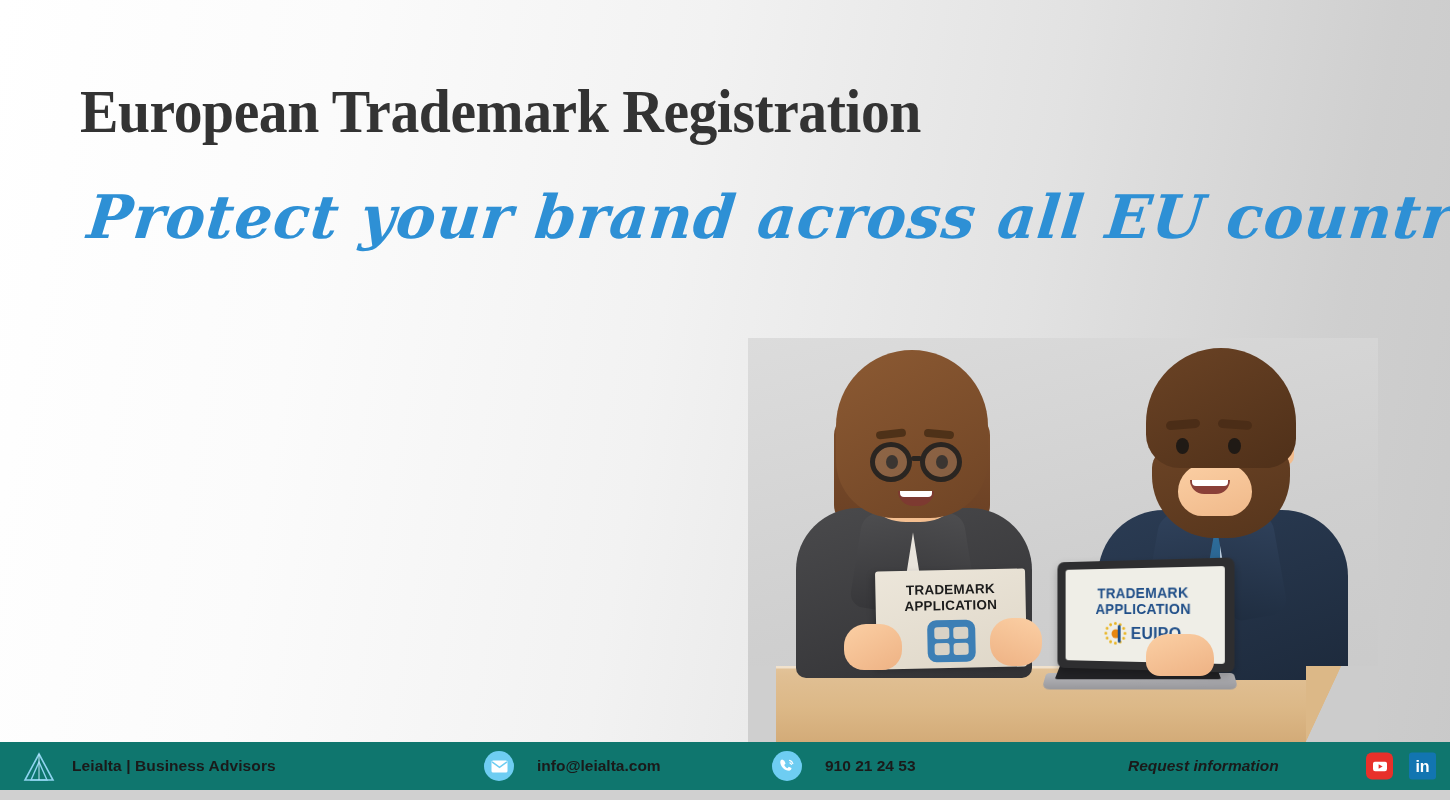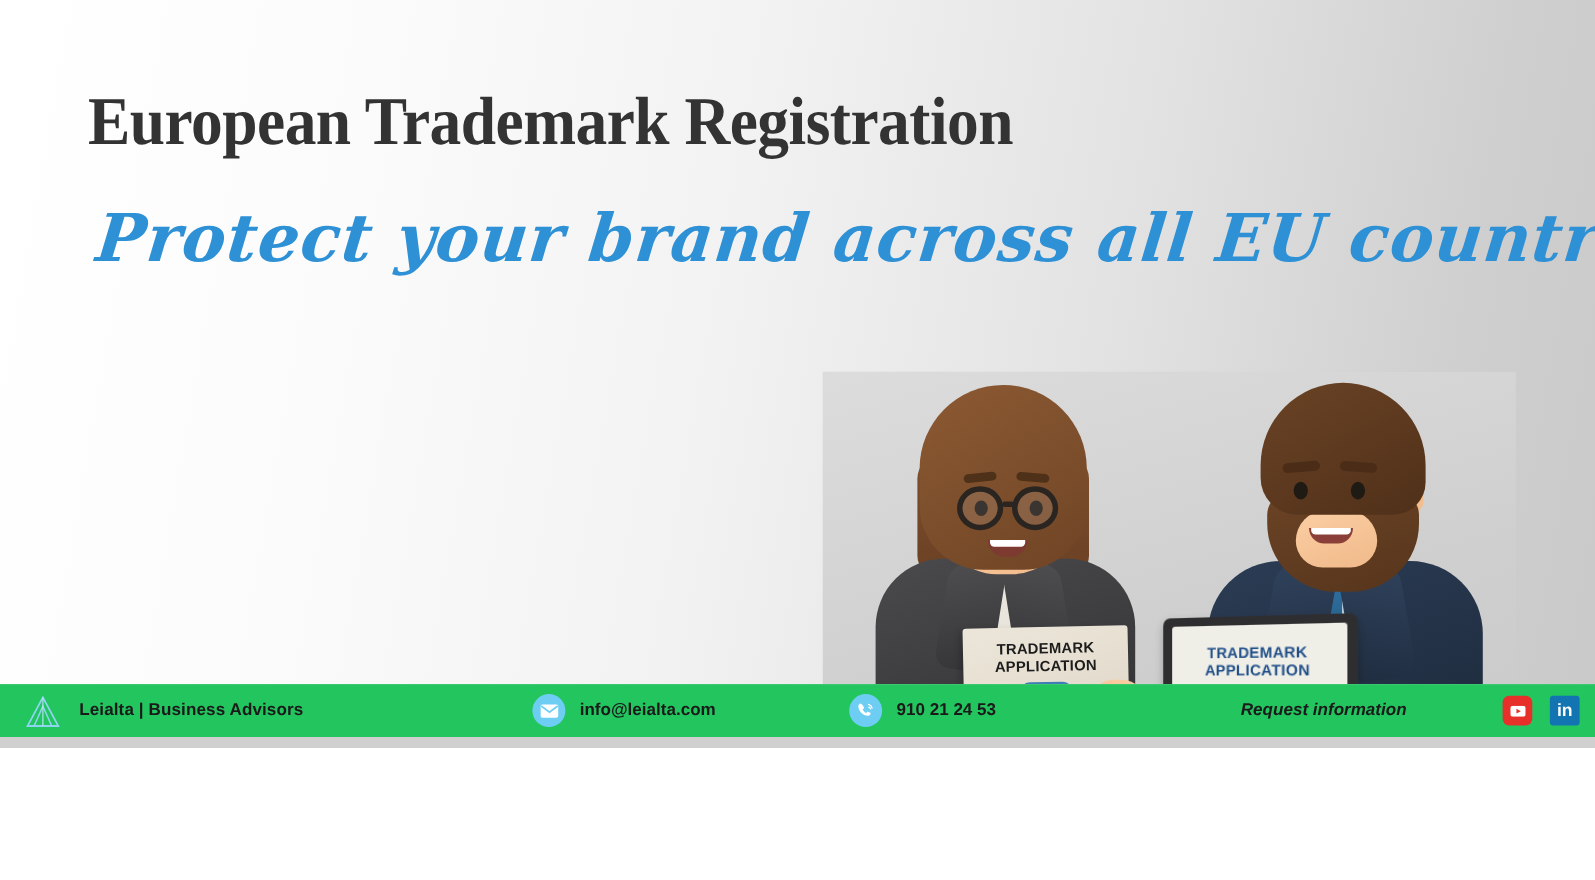--- a/index.html
+++ b/index.html
@@ -6,21 +6,21 @@
   html,body{ width:1450px; height:800px; }
   body{
     font-family:"Liberation Sans", sans-serif;
     background:#ffffff;
     overflow:hidden;
   }
 
   .slide{
     position:relative;
     width:1450px;
-    height:680px;
+    height:800px;
     background:linear-gradient(100deg,#ffffff 0%,#fbfbfb 22%,#f2f2f2 45%,#e2e2e2 68%,#cfcfcf 88%,#c9c9c9 100%);
     overflow:hidden;
     text-decoration:underline;
   }
 
   
   .headline{
     position:absolute;
     left:80px; top:76px;
     font-family:"Liberation Serif", serif;
@@ -337,41 +337,41 @@
 
   
   .footer{
     position:absolute; left:0; bottom:0;
     width:1450px; height:58px;
     background:#d0d0d0;
   }
   .footer-bar{
     position:absolute; left:0; top:0;
     width:1450px; height:48px;
-    background:#22c55e;
+    background:#0f766e;
     display:flex; align-items:center;
   }
   .f-item{ display:flex; align-items:center; }
 
   .f-logo{ position:absolute; left:22px; top:9px; width:34px; height:32px; }
   .f-brand{
     position:absolute; left:72px; top:50%; transform:translateY(-50%);
     font-weight:700; font-size:15.5px; color:#1a1a1a; letter-spacing:.1px;
     white-space:nowrap;
   }
   .f-mail{ position:absolute; left:484px; top:50%; transform:translateY(-50%); }
   .f-phone{ position:absolute; left:772px; top:50%; transform:translateY(-50%); }
   .circ{
     width:30px; height:30px; border-radius:50%;
     background:#6ecdf2;
     display:flex; align-items:center; justify-content:center;
     flex:0 0 auto;
   }
   .f-text{
-    margin-left:13px;
+    margin-left:23px;
     font-weight:700; font-size:15.5px; color:#1a1a1a;
     white-space:nowrap;
   }
   .f-cta{
     position:absolute; left:1128px; top:50%; transform:translateY(-50%);
     font-weight:700; font-style:italic; font-size:15.5px; color:#1a1a1a;
     white-space:nowrap;
   }
   .f-social{
     position:absolute; right:14px; top:50%; transform:translateY(-50%);

